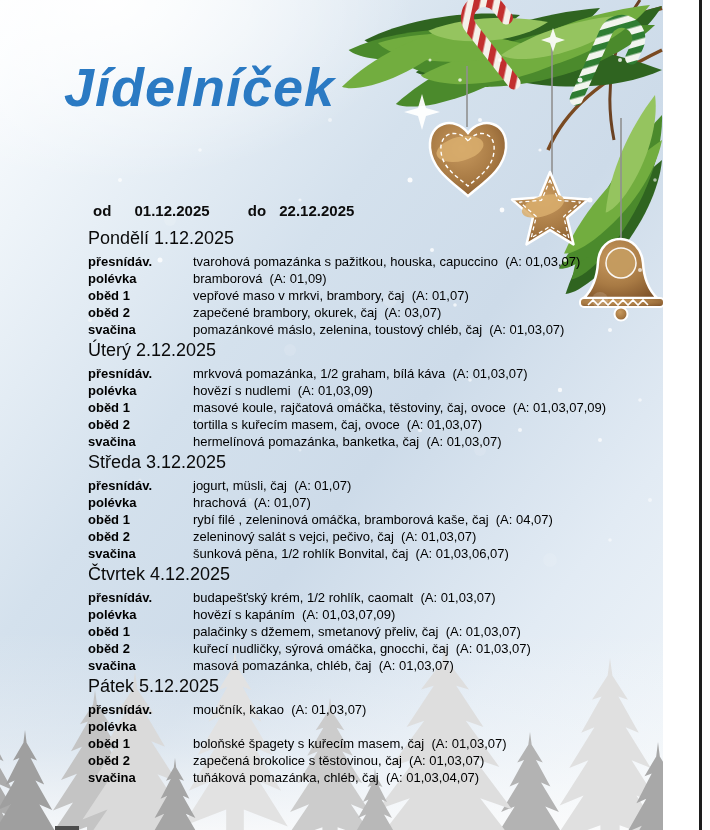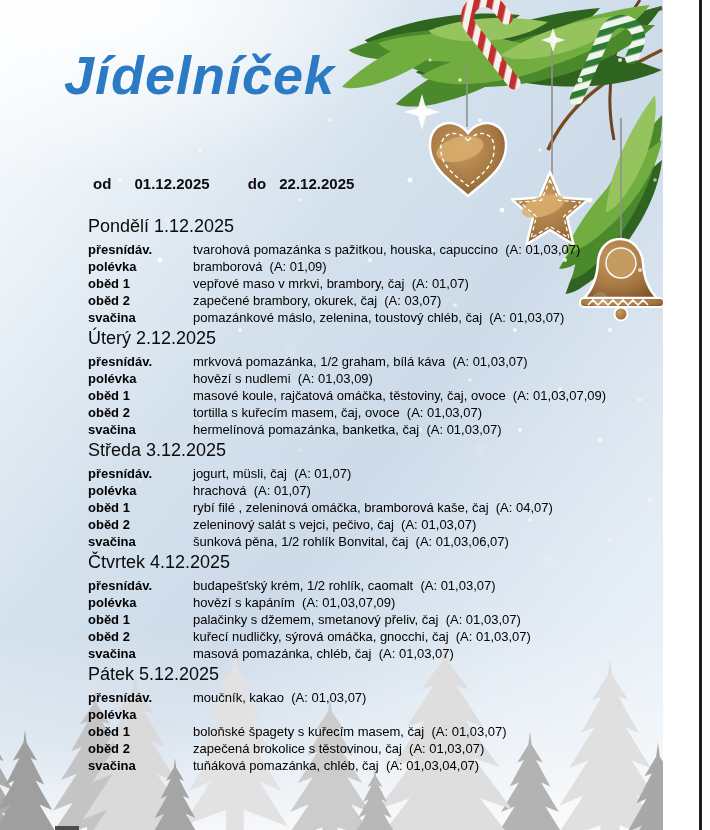--- a/index.html
+++ b/index.html
@@ -10,27 +10,27 @@
     background:
       linear-gradient(to top, rgba(252,252,252,.85) 0%, rgba(252,252,252,.35) 10%, rgba(252,252,252,0) 24%),
       radial-gradient(ellipse 430px 250px at 16% 0%, rgba(255,255,255,.95), rgba(255,255,255,0) 72%),
       linear-gradient(128deg,#fdfeff 0%,#eef4f9 14%,#d4e1ed 38%,#cddbe9 56%,#e2ebf4 78%,#f1f6fa 100%);
   }
   svg.bg-art{position:absolute;left:0;top:0;display:block;}
 
   .page-edge-right{position:absolute;left:699px;top:0;width:3px;height:830px;background:#1d1d1d;}
   .page-corner-mark{position:absolute;left:55px;top:826px;width:24px;height:4px;background:#4d4d4d;}
 
-  .content{position:absolute;left:0;top:4px;width:710px;height:732px;}
+  .content{position:absolute;left:0;top:16px;width:710px;height:732px;}
 
   .title{position:absolute;left:64px;top:40px;font-size:54px;font-weight:bold;font-style:italic;
     color:#2b7ac3;letter-spacing:1px;}
 
   .daterange{position:absolute;left:93px;top:171px;font-size:15px;font-weight:bold;color:#0c0c0c;}
-  .daterange span{display:inline-block;}
+  .daterange span{display:inline-block;margin-top:15px;}
   .dr-d1{margin-left:19px;}
   .dr-l2{margin-left:34px;}
   .dr-d2{margin-left:9px;}
 
   .menu{position:absolute;left:88px;top:210px;width:605px;}
   .day-title{margin:3px 0 5px 0;font-size:18px;line-height:19px;font-weight:normal;color:#0a0a0a;}
   .mrow{display:grid;grid-template-columns:105px 1fr;line-height:17px;font-size:13px;color:#000000;}
   .mrow .lbl{font-weight:bold;}
   .mrow .val{white-space:pre;}
 </style>

